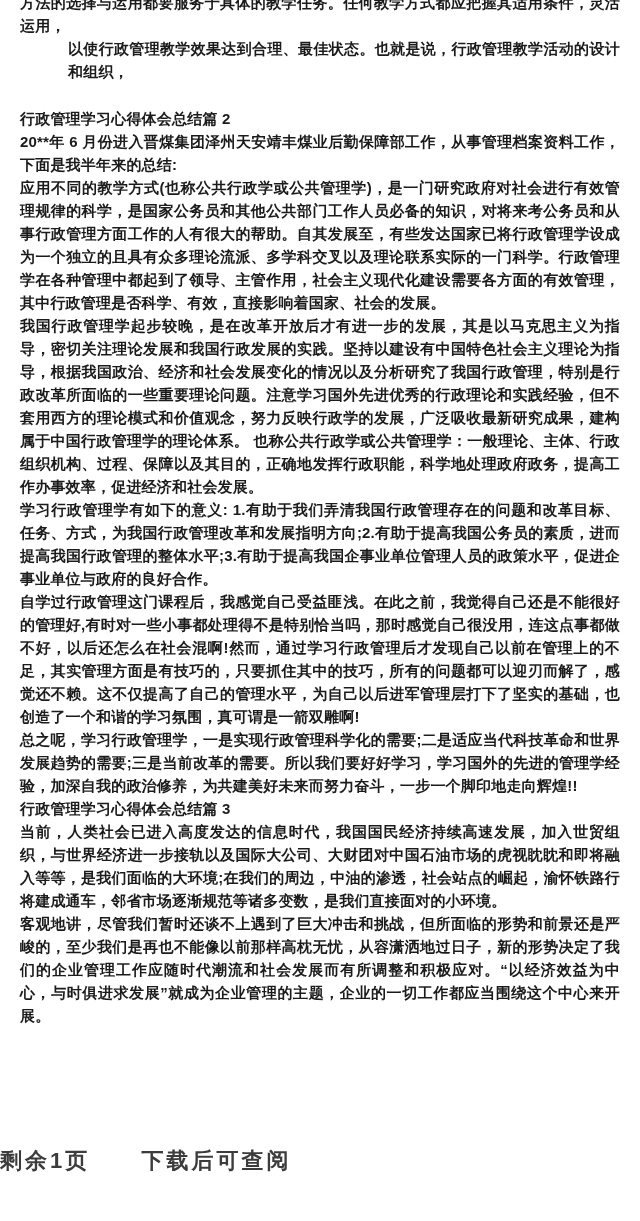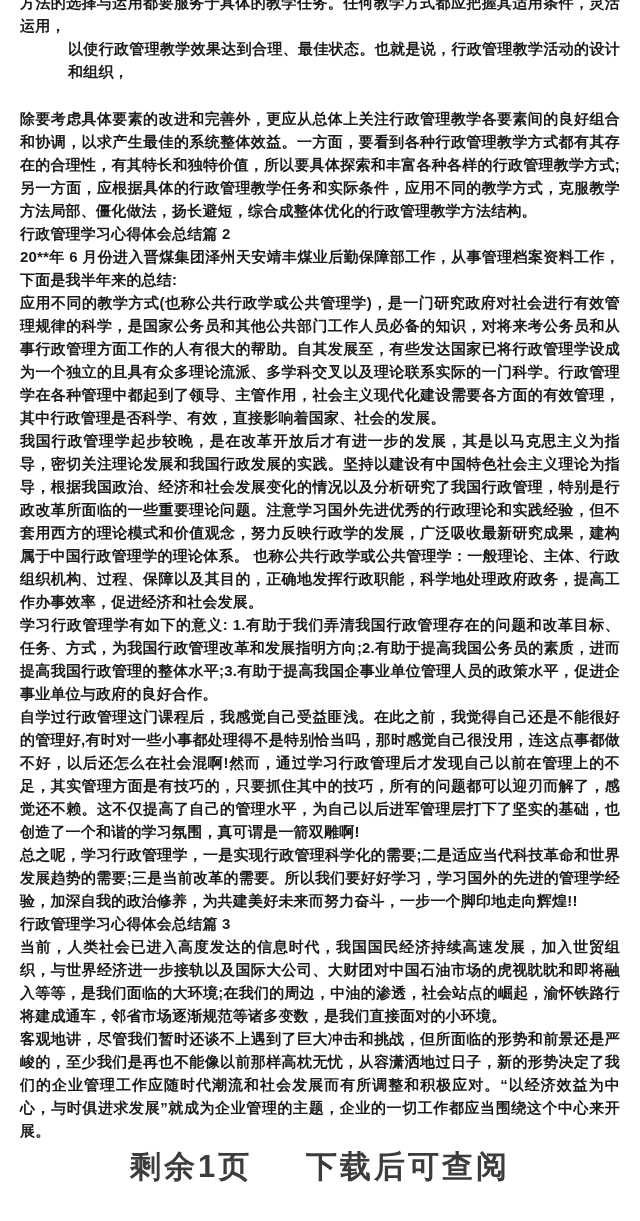--- a/index.html
+++ b/index.html
@@ -42,39 +42,38 @@
     margin-left: 48px;
   }
   .para.heading {
     font-weight: 700;
   }
   .footer {
     position: absolute;
     top: 1146px;
     left: 0;
     width: 640px;
-    text-align: center;
-    font-size: 31px;
+    text-align: left;
+    font-size: 22px;
     font-weight: bold;
     color: #3c3c3c;
     letter-spacing: 3px;
     white-space: nowrap;
   }
   .footer .part + .part {
     margin-left: 42px;
   }
 </style>
 </head>
 <body>
 
 <div class="page">
   <div class="doc-body">
       <p class="para">方法的选择与运用都要服务于具体的教学任务。任何教学方式都应把握其适用条件，灵活运用，</p>
       <p class="para gap-after">以使行政管理教学效果达到合理、最佳状态。也就是说，行政管理教学活动的设计和组织，</p>
-      <p class="para">除要考虑具体要素的改进和完善外，更应从总体上关注行政管理教学各要素间的良好组合和协调，以求产生最佳的系统整体效益。一方面，要看到各种行政管理教学方式都有其存在的合理性，有其特长和独特价值，所以要具体探索和丰富各种各样的行政管理教学方式;另一方面，应根据具体的行政管理教学任务和实际条件，应用不同的教学方式，克服教学方法局部、僵化做法，扬长避短，综合成整体优化的行政管理教学方法结构。</p>
       <p class="para heading">行政管理学习心得体会总结篇 2</p>
       <p class="para">20**年 6 月份进入晋煤集团泽州天安靖丰煤业后勤保障部工作，从事管理档案资料工作，下面是我半年来的总结:</p>
       <p class="para">应用不同的教学方式(也称公共行政学或公共管理学)，是一门研究政府对社会进行有效管理规律的科学，是国家公务员和其他公共部门工作人员必备的知识，对将来考公务员和从事行政管理方面工作的人有很大的帮助。自其发展至，有些发达国家已将行政管理学设成为一个独立的且具有众多理论流派、多学科交叉以及理论联系实际的一门科学。行政管理学在各种管理中都起到了领导、主管作用，社会主义现代化建设需要各方面的有效管理，其中行政管理是否科学、有效，直接影响着国家、社会的发展。</p>
       <p class="para">我国行政管理学起步较晚，是在改革开放后才有进一步的发展，其是以马克思主义为指导，密切关注理论发展和我国行政发展的实践。坚持以建设有中国特色社会主义理论为指导，根据我国政治、经济和社会发展变化的情况以及分析研究了我国行政管理，特别是行政改革所面临的一些重要理论问题。注意学习国外先进优秀的行政理论和实践经验，但不套用西方的理论模式和价值观念，努力反映行政学的发展，广泛吸收最新研究成果，建构属于中国行政管理学的理论体系。  也称公共行政学或公共管理学：一般理论、主体、行政组织机构、过程、保障以及其目的，正确地发挥行政职能，科学地处理政府政务，提高工作办事效率，促进经济和社会发展。</p>
       <p class="para">学习行政管理学有如下的意义: 1.有助于我们弄清我国行政管理存在的问题和改革目标、任务、方式，为我国行政管理改革和发展指明方向;2.有助于提高我国公务员的素质，进而提高我国行政管理的整体水平;3.有助于提高我国企事业单位管理人员的政策水平，促进企事业单位与政府的良好合作。</p>
       <p class="para">自学过行政管理这门课程后，我感觉自己受益匪浅。在此之前，我觉得自己还是不能很好的管理好,有时对一些小事都处理得不是特别恰当吗，那时感觉自己很没用，连这点事都做不好，以后还怎么在社会混啊!然而，通过学习行政管理后才发现自己以前在管理上的不足，其实管理方面是有技巧的，只要抓住其中的技巧，所有的问题都可以迎刃而解了，感觉还不赖。这不仅提高了自己的管理水平，为自己以后进军管理层打下了坚实的基础，也创造了一个和谐的学习氛围，真可谓是一箭双雕啊!</p>
       <p class="para">总之呢，学习行政管理学，一是实现行政管理科学化的需要;二是适应当代科技革命和世界发展趋势的需要;三是当前改革的需要。所以我们要好好学习，学习国外的先进的管理学经验，加深自我的政治修养，为共建美好未来而努力奋斗，一步一个脚印地走向辉煌!!</p>
       <p class="para heading">行政管理学习心得体会总结篇 3</p>
       <p class="para">当前，人类社会已进入高度发达的信息时代，我国国民经济持续高速发展，加入世贸组织，与世界经济进一步接轨以及国际大公司、大财团对中国石油市场的虎视眈眈和即将融入等等，是我们面临的大环境;在我们的周边，中油的渗透，社会站点的崛起，渝怀铁路行将建成通车，邻省市场逐渐规范等诸多变数，是我们直接面对的小环境。</p>
       <p class="para">客观地讲，尽管我们暂时还谈不上遇到了巨大冲击和挑战，但所面临的形势和前景还是严峻的，至少我们是再也不能像以前那样高枕无忧，从容潇洒地过日子，新的形势决定了我们的企业管理工作应随时代潮流和社会发展而有所调整和积极应对。“以经济效益为中心，与时俱进求发展”就成为企业管理的主题，企业的一切工作都应当围绕这个中心来开展。</p>

